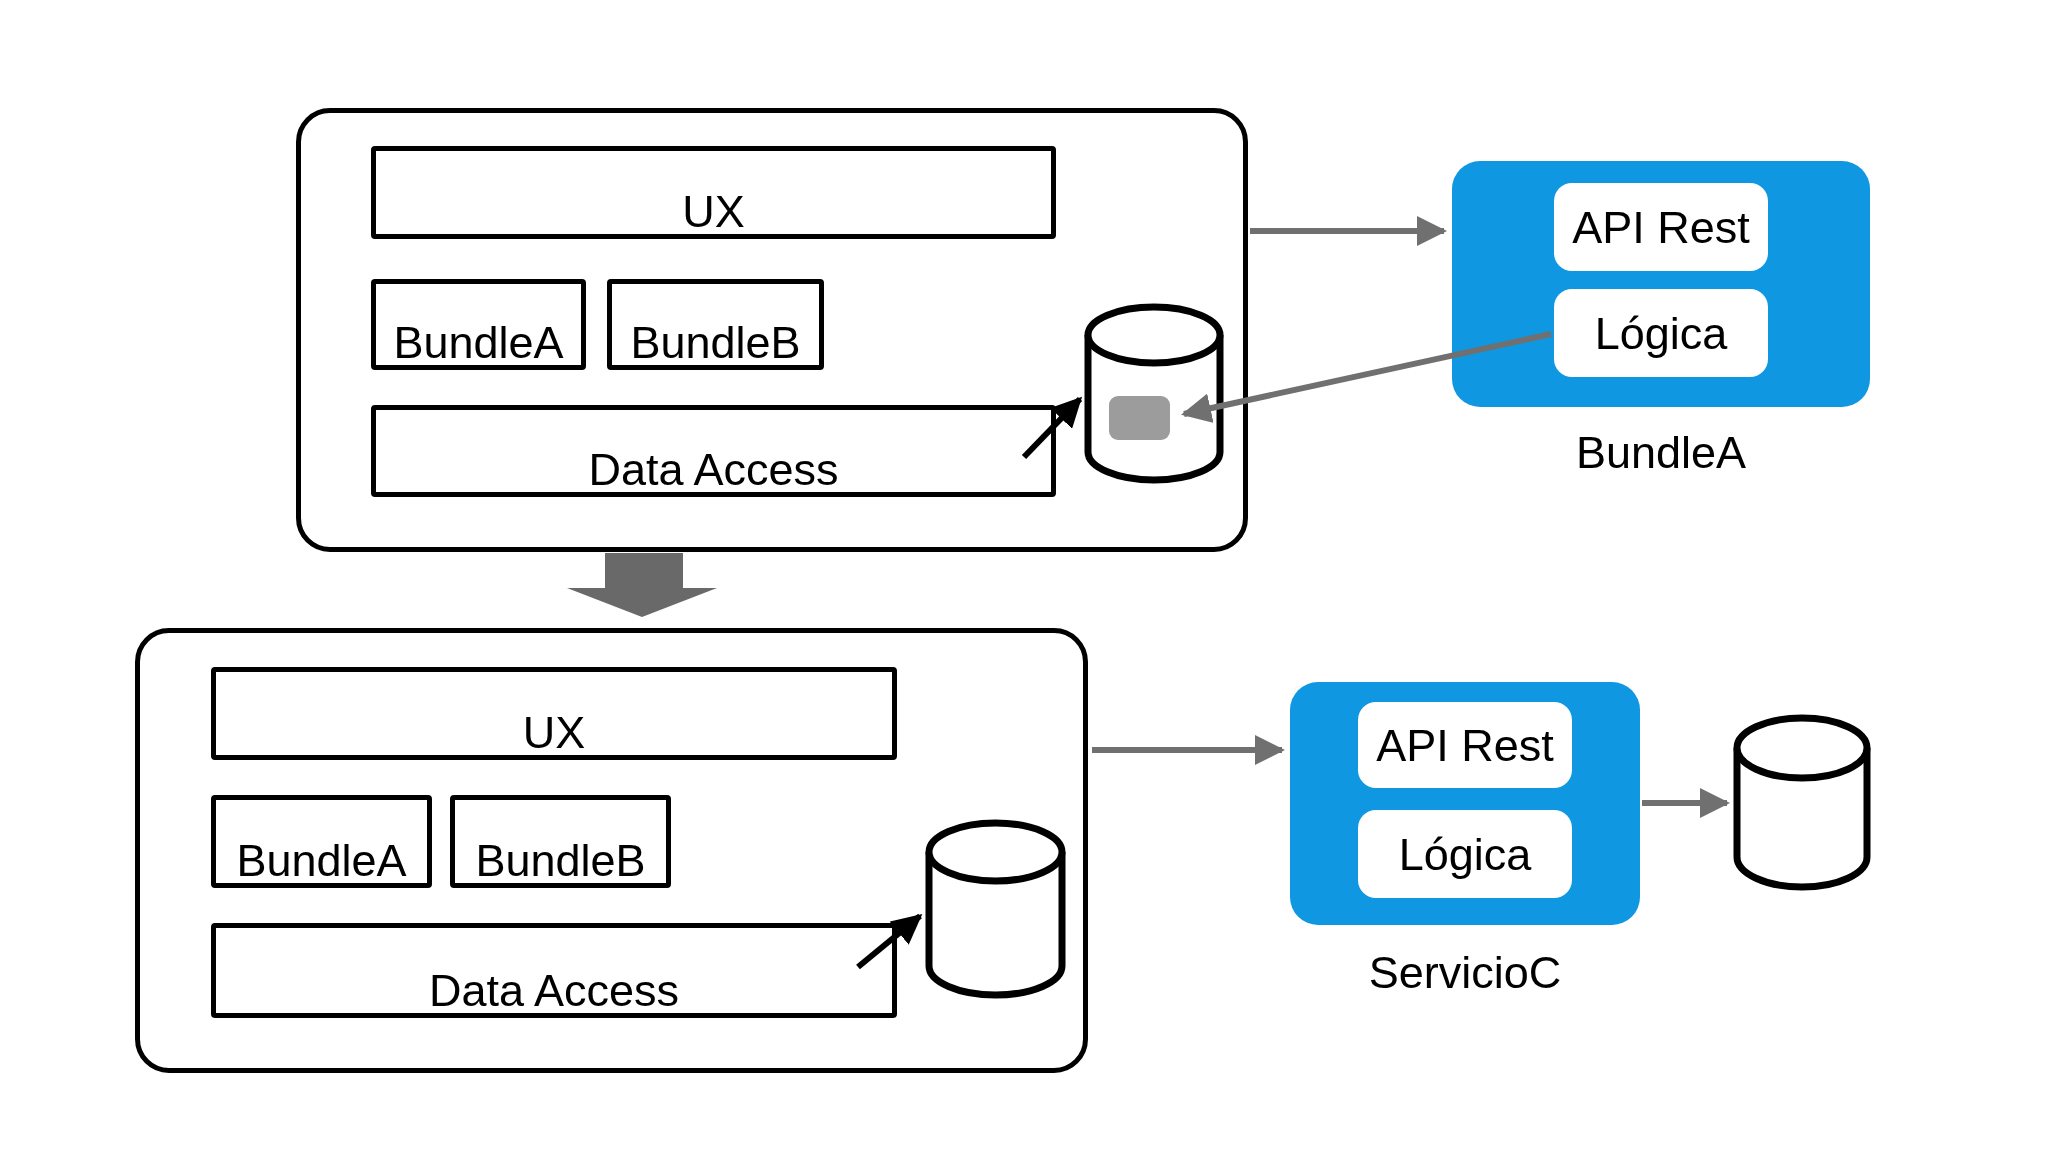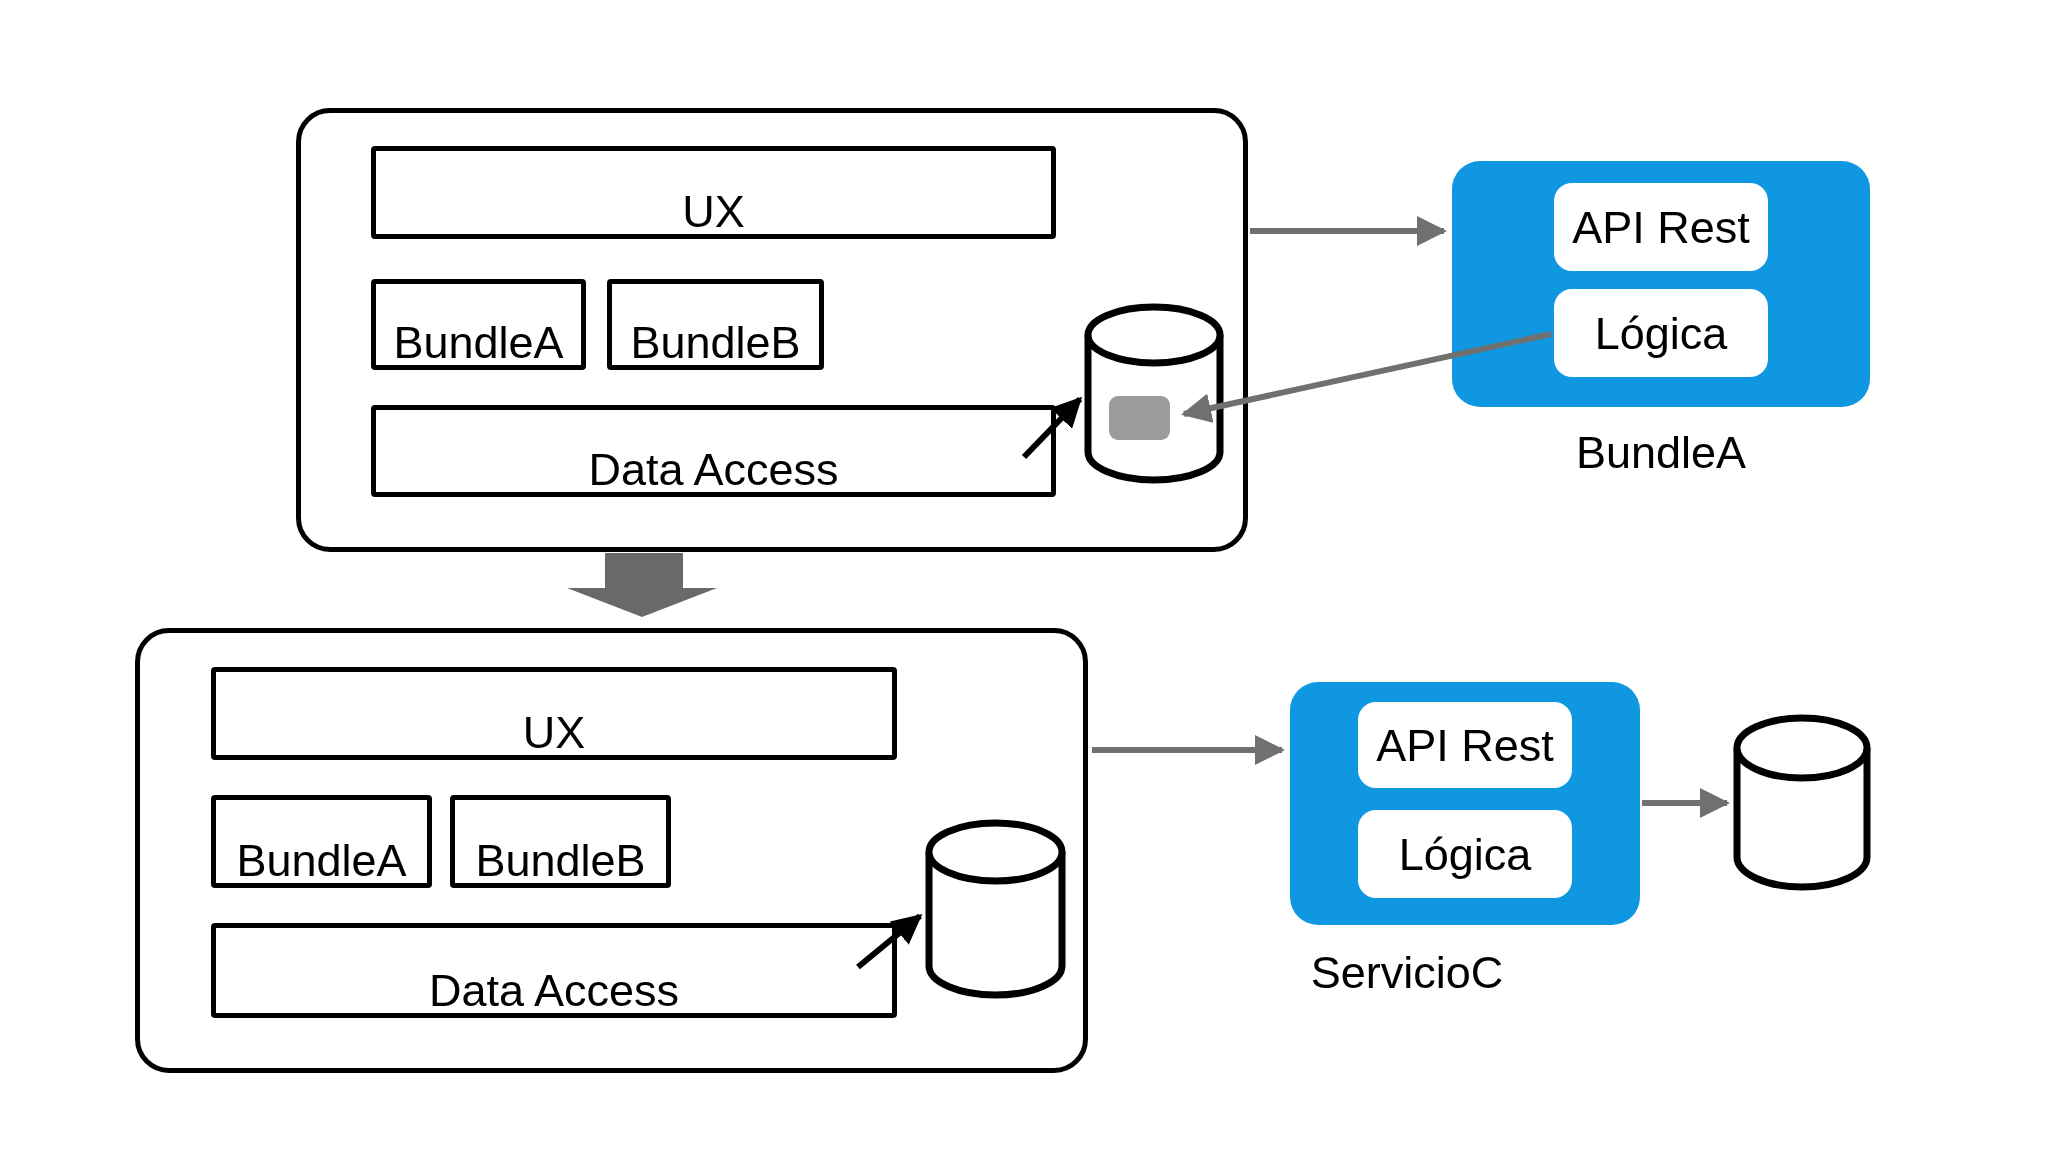--- a/index.html
+++ b/index.html
@@ -96,21 +96,21 @@
 </div>
 
 <div class="abs blue-group" style="left:1290px;top:682px;width:350px;height:243px;">
   <div class="abs white-chip" style="left:68px;top:20px;width:214px;height:86px;">
     <span>API Rest</span>
   </div>
   <div class="abs white-chip" style="left:68px;top:128px;width:214px;height:88px;">
     <span>Lógica</span>
   </div>
 </div>
-<div class="abs caption" style="left:1232px;top:945px;width:350px;height:54px;text-align:right;">
+<div class="abs caption" style="left:1290px;top:945px;width:350px;height:54px;text-align:right;">
   <span>ServicioC</span>
 </div>
 
 <svg class="overlay" width="2048" height="1152" viewBox="0 0 2048 1152">
   <defs>
     <marker id="ah-gray" viewBox="0 0 10 10" refX="9" refY="5" markerWidth="5" markerHeight="5" orient="auto-start-reverse" markerUnits="strokeWidth">
       <path d="M0,0 L10,5 L0,10 Z" fill="#707070"></path>
     </marker>
     <marker id="ah-black" viewBox="0 0 10 10" refX="9" refY="5" markerWidth="5" markerHeight="5" orient="auto-start-reverse" markerUnits="strokeWidth">
       <path d="M0,0 L10,5 L0,10 Z" fill="#000000"></path>

